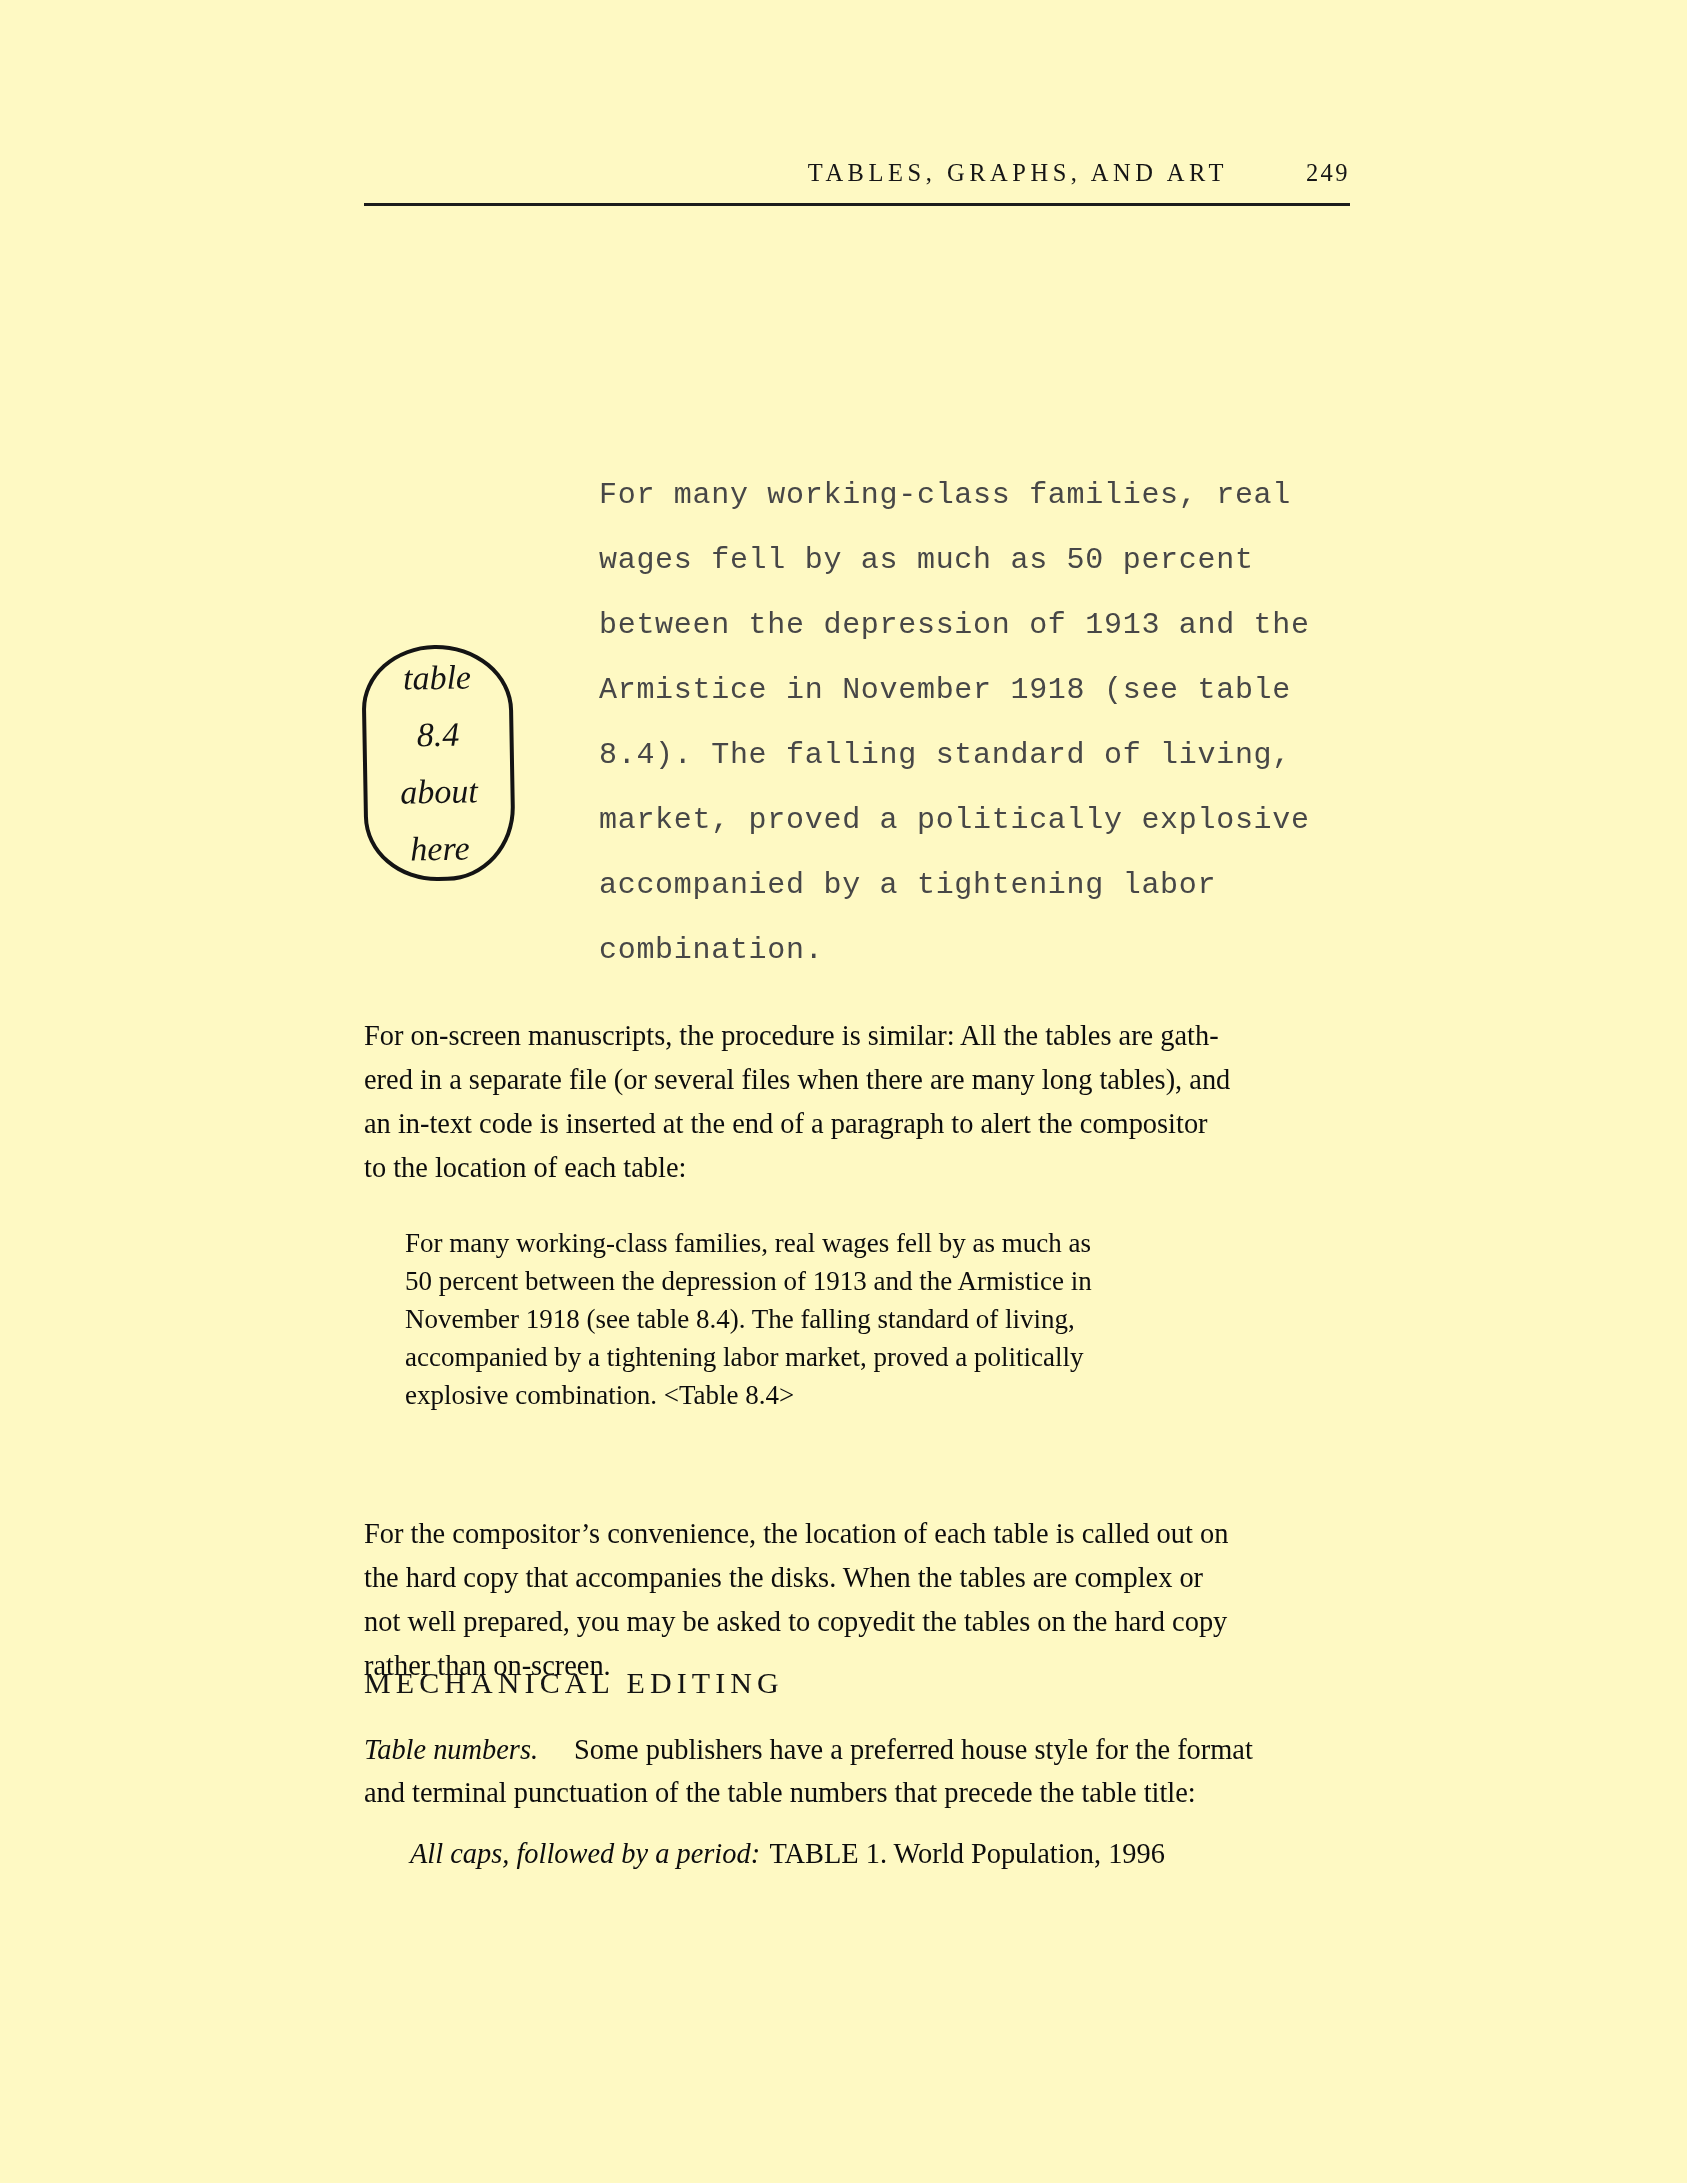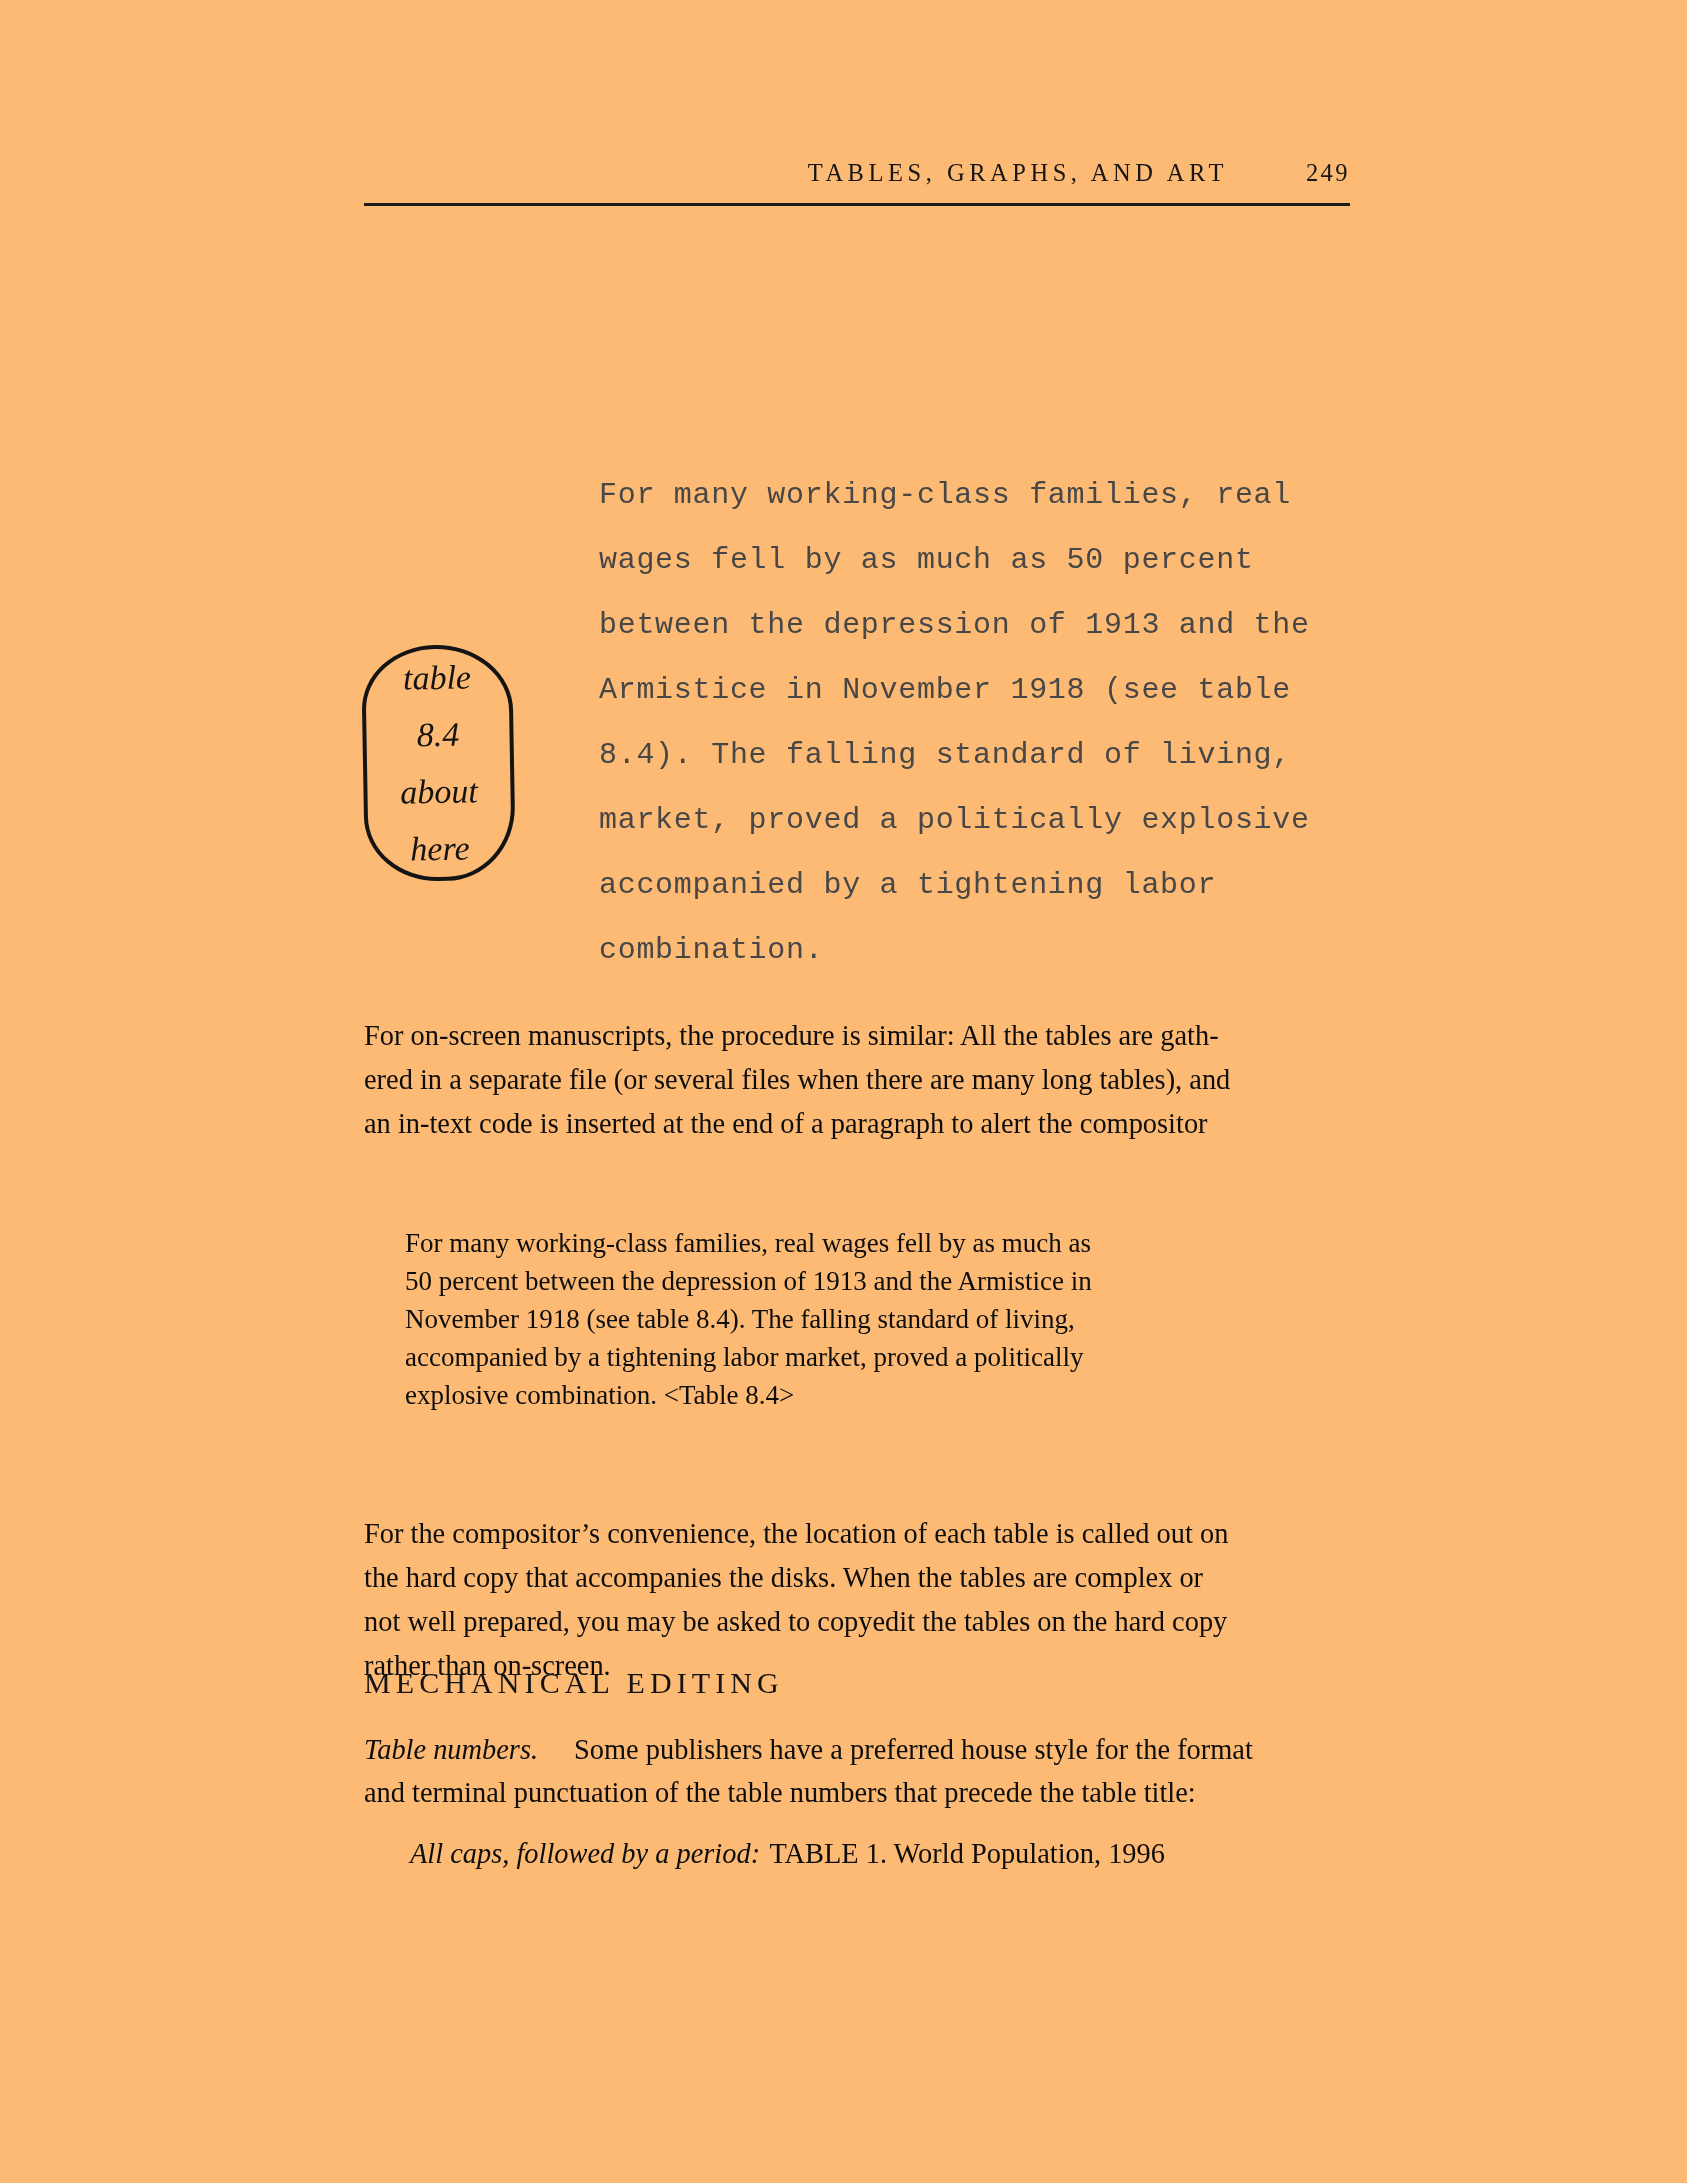--- a/index.html
+++ b/index.html
@@ -1,19 +1,19 @@
 <!DOCTYPE html>
 <html style="font-size:10.6px"><head>
 <meta charset="utf-8">
 <style>
   html,body{margin:0;padding:0;background:#e8e8e8;}
   .page{
     position:relative;
     width:1687px;height:2183px;
-    background:#fdba74;
+    background:#fef9c3;
     font-family:"Liberation Serif", serif;
     color:#0d0d0d;
     overflow:hidden;
   }
   .abs{position:absolute;}
   .line{white-space:pre;}
 
   
   .running-head{
     left:364px;top:159px;width:986px;height:40px;
@@ -109,20 +109,21 @@
     <div class="hand line">table</div>
     <div class="hand line">8.4</div>
     <div class="hand line">about</div>
     <div class="hand line">here</div>
   </div>
 
   <div class="abs body-par par2">
     <div class="line">For on-screen manuscripts, the procedure is similar: All the tables are gath-</div>
     <div class="line">ered in a separate file (or several files when there are many long tables), and</div>
     <div class="line">an in-text code is inserted at the end of a paragraph to alert the compositor</div>
+    <div class="line">to the location of each table:</div>
   </div>
 
   <div class="abs example-block">
     <div class="line">For many working-class families, real wages fell by as much as</div>
     <div class="line">50 percent between the depression of 1913 and the Armistice in</div>
     <div class="line">November 1918 (see table 8.4). The falling standard of living,</div>
     <div class="line">accompanied by a tightening labor market, proved a politically</div>
     <div class="line">explosive combination. &lt;Table 8.4&gt;</div>
   </div>
 

